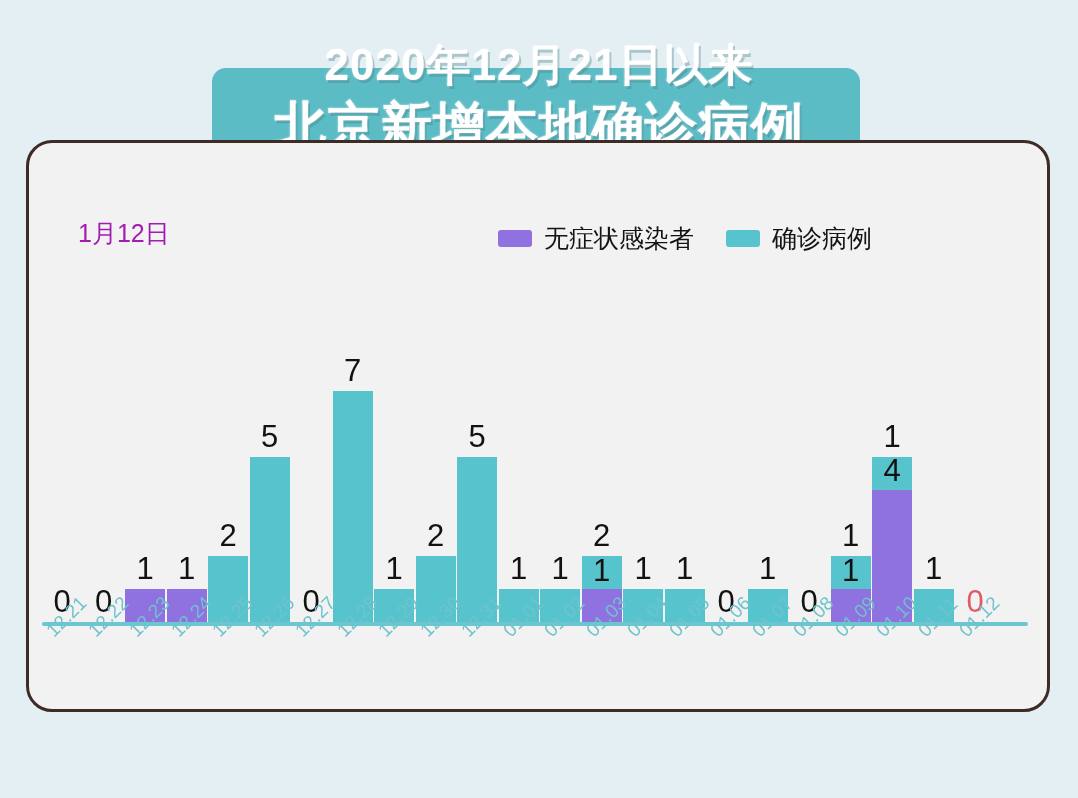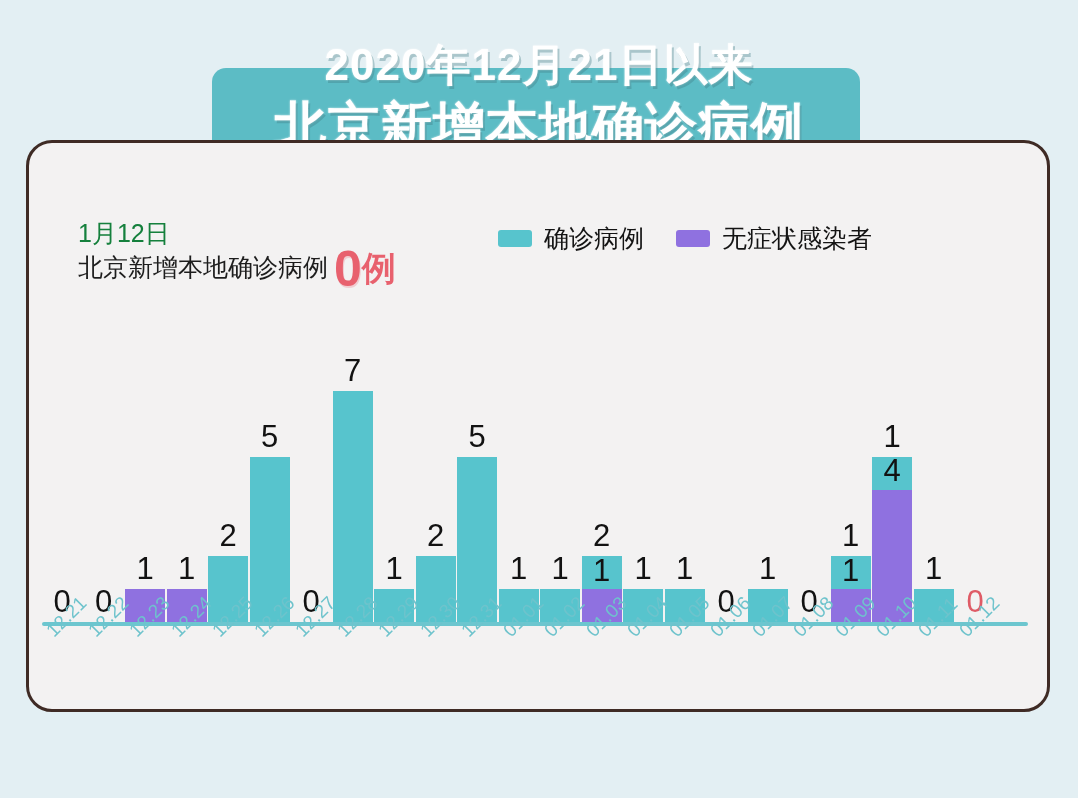--- a/index.html
+++ b/index.html
@@ -31,21 +31,21 @@
   #card{
     position:absolute;left:26px;top:140px;width:1024px;height:572px;
     background:#f3f2f2;
     border:3px solid #3f2b25;
     border-radius:26px;
     box-sizing:border-box;
   }
 
   
   #subtitle{position:absolute;left:78px;top:216px;}
-  #sub-line-1{font-size:25px;color:#15803d;line-height:34px;}
+  #sub-line-1{font-size:25px;color:#a21caf;line-height:34px;}
   #sub-line-2{font-size:25px;color:#1d1d1d;line-height:34px;white-space:nowrap;}
   #sub-big{
     color:#e8616e;font-weight:bold;font-size:50px;
     line-height:34px;vertical-align:-10px;margin-left:6px;
     text-shadow:1px 2px 0 rgba(232,97,110,.25);
   }
   #sub-big-unit{
     color:#e8616e;font-weight:bold;font-size:34px;vertical-align:-4px;
   }
 
@@ -97,31 +97,30 @@
 <div id="banner-wrap">
   <div id="banner-bg" style="background: rgb(92, 188, 197);"></div>
   <div class="title-line" id="title-line-1">2020年12月21日以来</div>
   <div class="title-line" id="title-line-2">北京新增本地确诊病例</div>
 </div>
 
 <div id="card" style="background: rgb(243, 242, 242); border-color: rgb(63, 43, 37);"></div>
 
 <div id="subtitle">
   <div id="sub-line-1">1月12日</div>
-  <div id="sub-line-2"><span>北京新增本地确诊病例</span><span id="sub-big" style="color: rgb(232, 97, 110);">0</span><span id="sub-big-unit" style="color: rgb(232, 97, 110);">例</span></div>
 </div>
 
 <div id="legend">
+  <div class="legend-item">
+    <span class="legend-swatch" style="background: rgb(143, 113, 224);"></span>
+    <span class="legend-label">无症状感染者</span>
+  </div>
   <div class="legend-item">
     <span class="legend-swatch" style="background: rgb(87, 196, 205);"></span>
     <span class="legend-label">确诊病例</span>
-  </div>
-  <div class="legend-item">
-    <span class="legend-swatch" style="background: rgb(143, 113, 224);"></span>
-    <span class="legend-label">无症状感染者</span>
   </div>
 </div>
 
 <div id="plot">
   <div id="baseline" style="background: rgb(108, 198, 207);"></div>
 <div class="bar-slot" style="left: -2px; height: 292px;">
       <div class="top-label zero">0</div>
     </div>
     <div class="bar-slot" style="left: 39.5px; height: 292px;">
       <div class="top-label zero">0</div>

